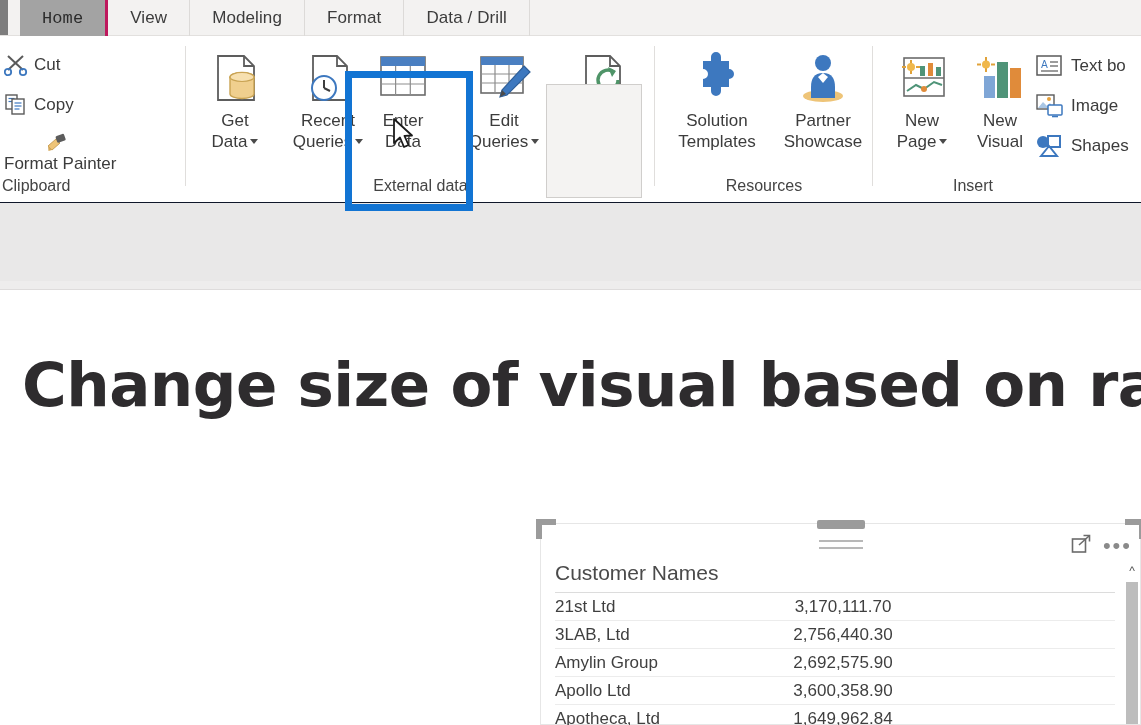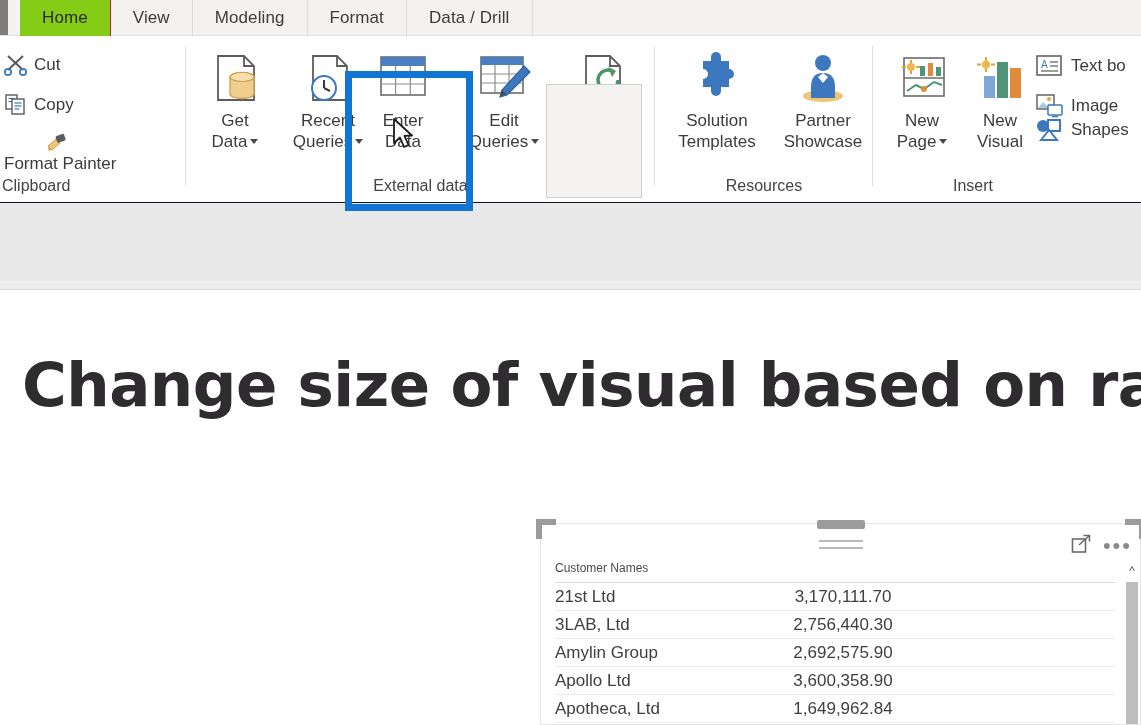--- a/index.html
+++ b/index.html
@@ -49,24 +49,25 @@
     padding: 0 22px;
     font-size: 17px;
     color: #3c3c3c;
     background: transparent;
     border-right: 1px solid #dcdad8;
     box-sizing: border-box;
     white-space: nowrap;
     letter-spacing: 0.1px;
   }
   .tab.active {
-    background: #84cc16;
-    border-right: 1px solid #be185d;
+    background: #a3a3a3;
+    border-right: 3px solid #be185d;
     border-left: 1px solid #dcdad8;
     color: #2b2b2b;
+    font-family: Liberation Mono, monospace;
   }
   .tab.first { border-left: none; }
 
   
   .ribbon {
     position: absolute;
     left: 0; top: 36px;
     width: 1141px; height: 167px;
     background: #ffffff;
     box-sizing: border-box;
@@ -263,21 +264,21 @@
     position: absolute;
     left: 14px; top: 37px;
     width: 560px;
   }
   .tbl-head {
     display: flex;
     border-bottom: 1px solid #dcdcdc;
     padding-bottom: 7px;
   }
   .th {
-    font-size: 12px;
+    font-size: 21px;
     color: #4a4a4a;
     white-space: nowrap;
   }
   .th.c1 { width: 200px; }
   .th.c2 { width: 200px; }
   .tbl-row {
     display: flex;
     align-items: center;
     height: 27px;
     border-bottom: 1px solid #ececec;
@@ -572,21 +573,21 @@
             <rect x="2" y="2" width="17" height="14" fill="#ffffff" stroke="#5a5a5a" stroke-width="1.4"></rect>
             <circle cx="14" cy="6" r="2" fill="#e6a13c"></circle>
             <path d="M3 15 L8 9 L12 13 L15 10 L18 15 Z" fill="#a9c6e4"></path>
             <rect x="13" y="12" width="14" height="10" rx="1" fill="#ffffff" stroke="#3d78bf" stroke-width="1.5"></rect>
             <line x1="17" y1="23.5" x2="23" y2="23.5" stroke="#3d78bf" stroke-width="1.6"></line>
           </svg>
         </span>
         <span>Image</span>
       </div>
 
-      <div class="ins-btn" style="left:162px; top:78px;">
+      <div class="ins-btn" style="left:162px; top:94px;">
         <span class="ic">
           <svg width="30" height="26" viewBox="0 0 30 26">
             <circle cx="8" cy="9" r="6" fill="#3d78bf"></circle>
             <rect x="13" y="3" width="12" height="11" fill="none" stroke="#3d78bf" stroke-width="2"></rect>
             <path d="M6 23 L14 13 L22 23 Z" fill="none" stroke="#3d78bf" stroke-width="2"></path>
           </svg>
         </span>
         <span>Shapes</span>
       </div>
 

